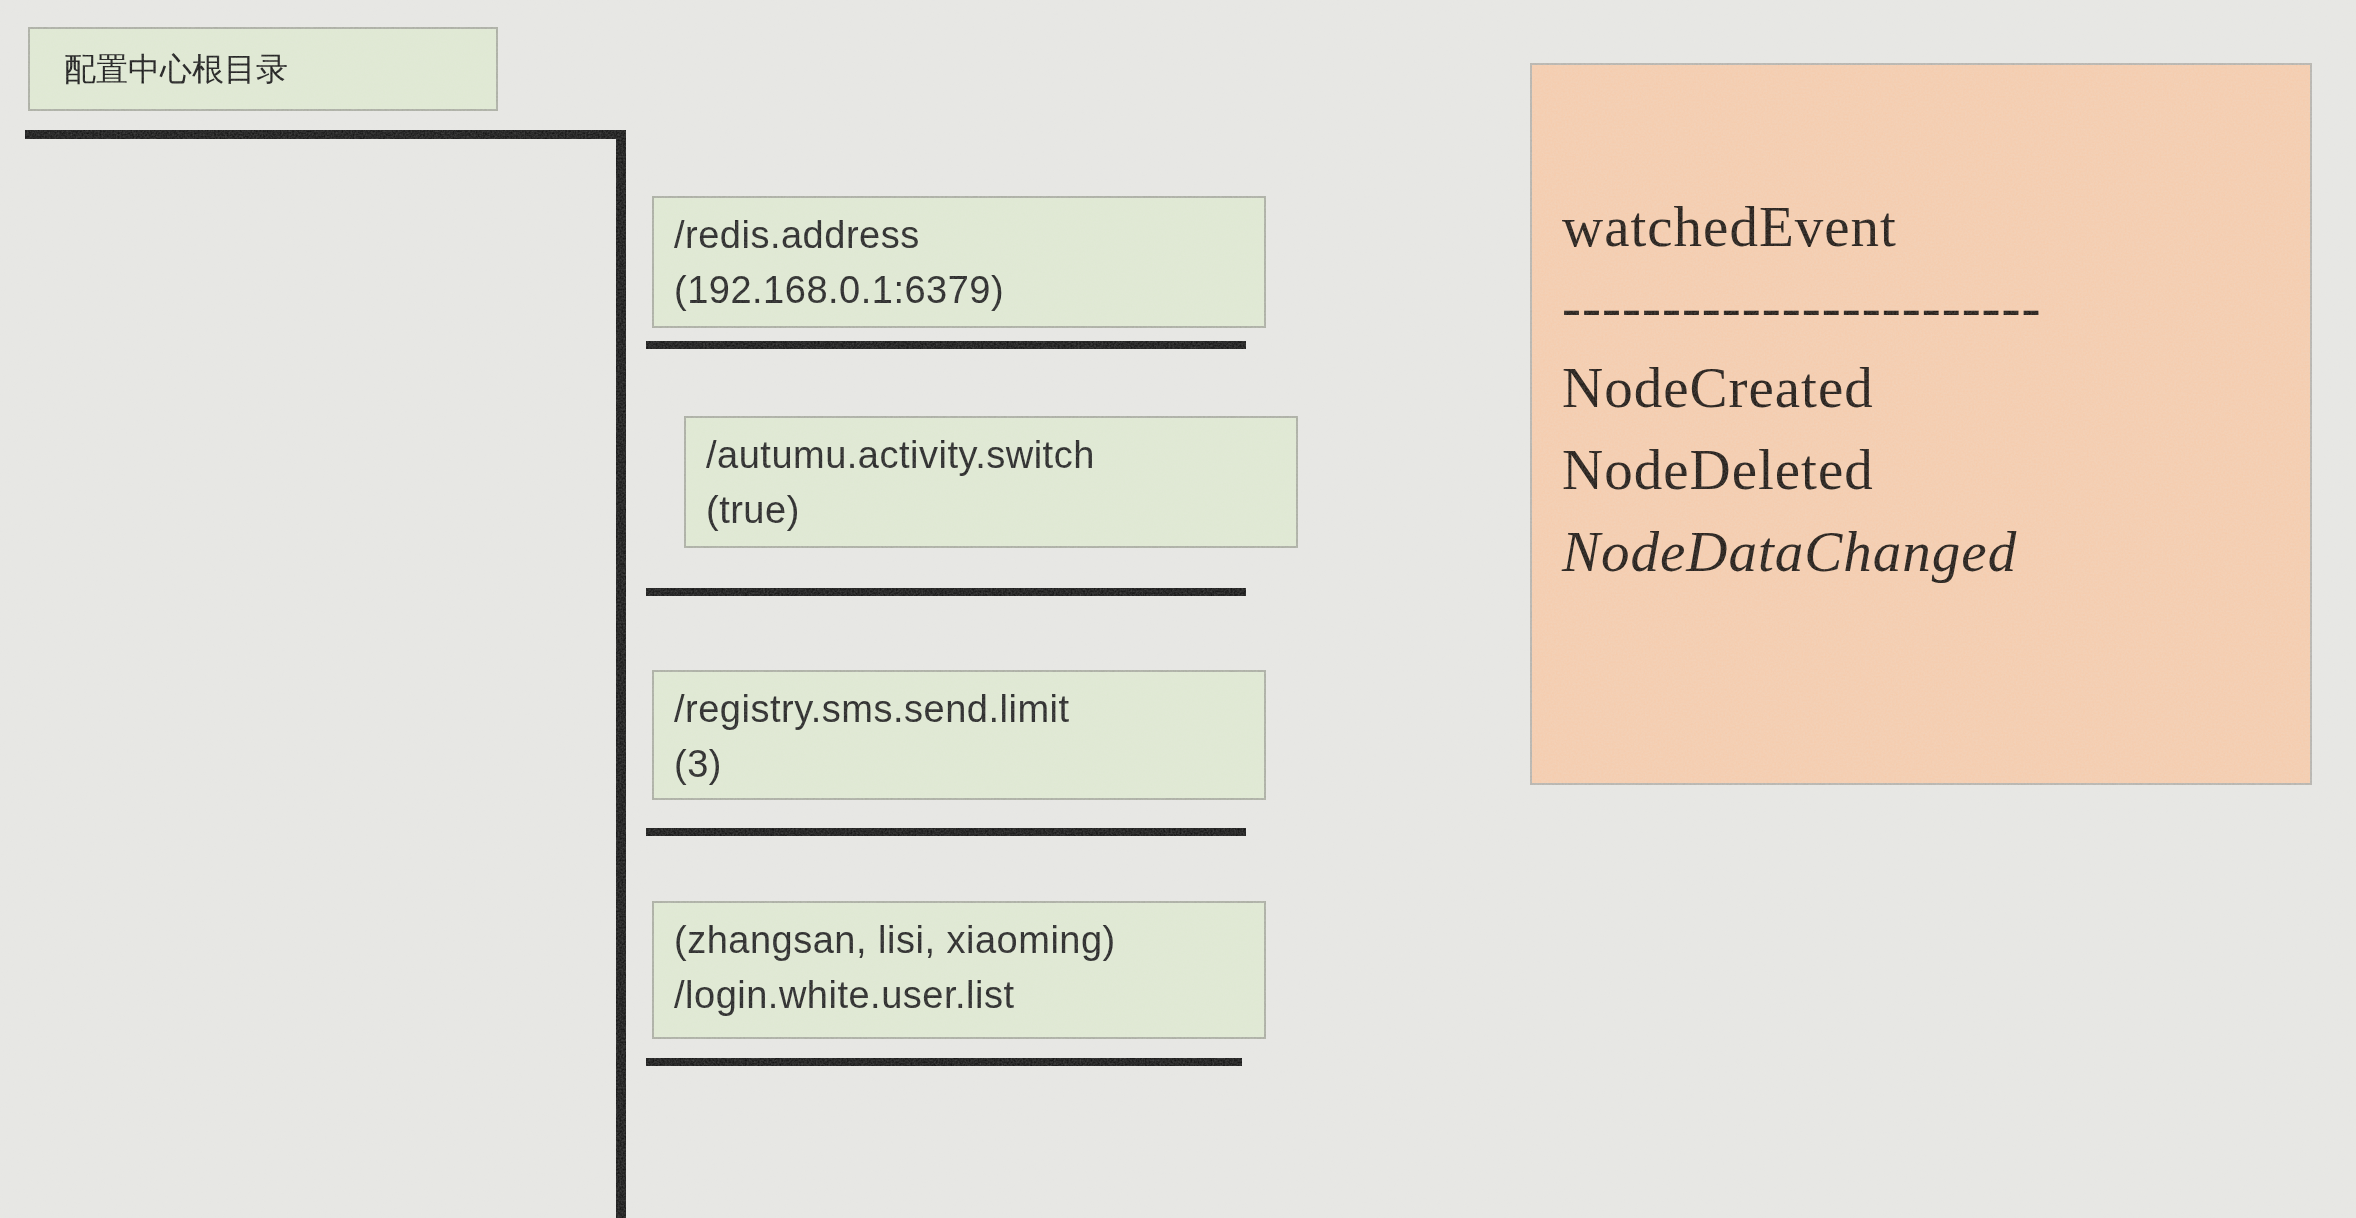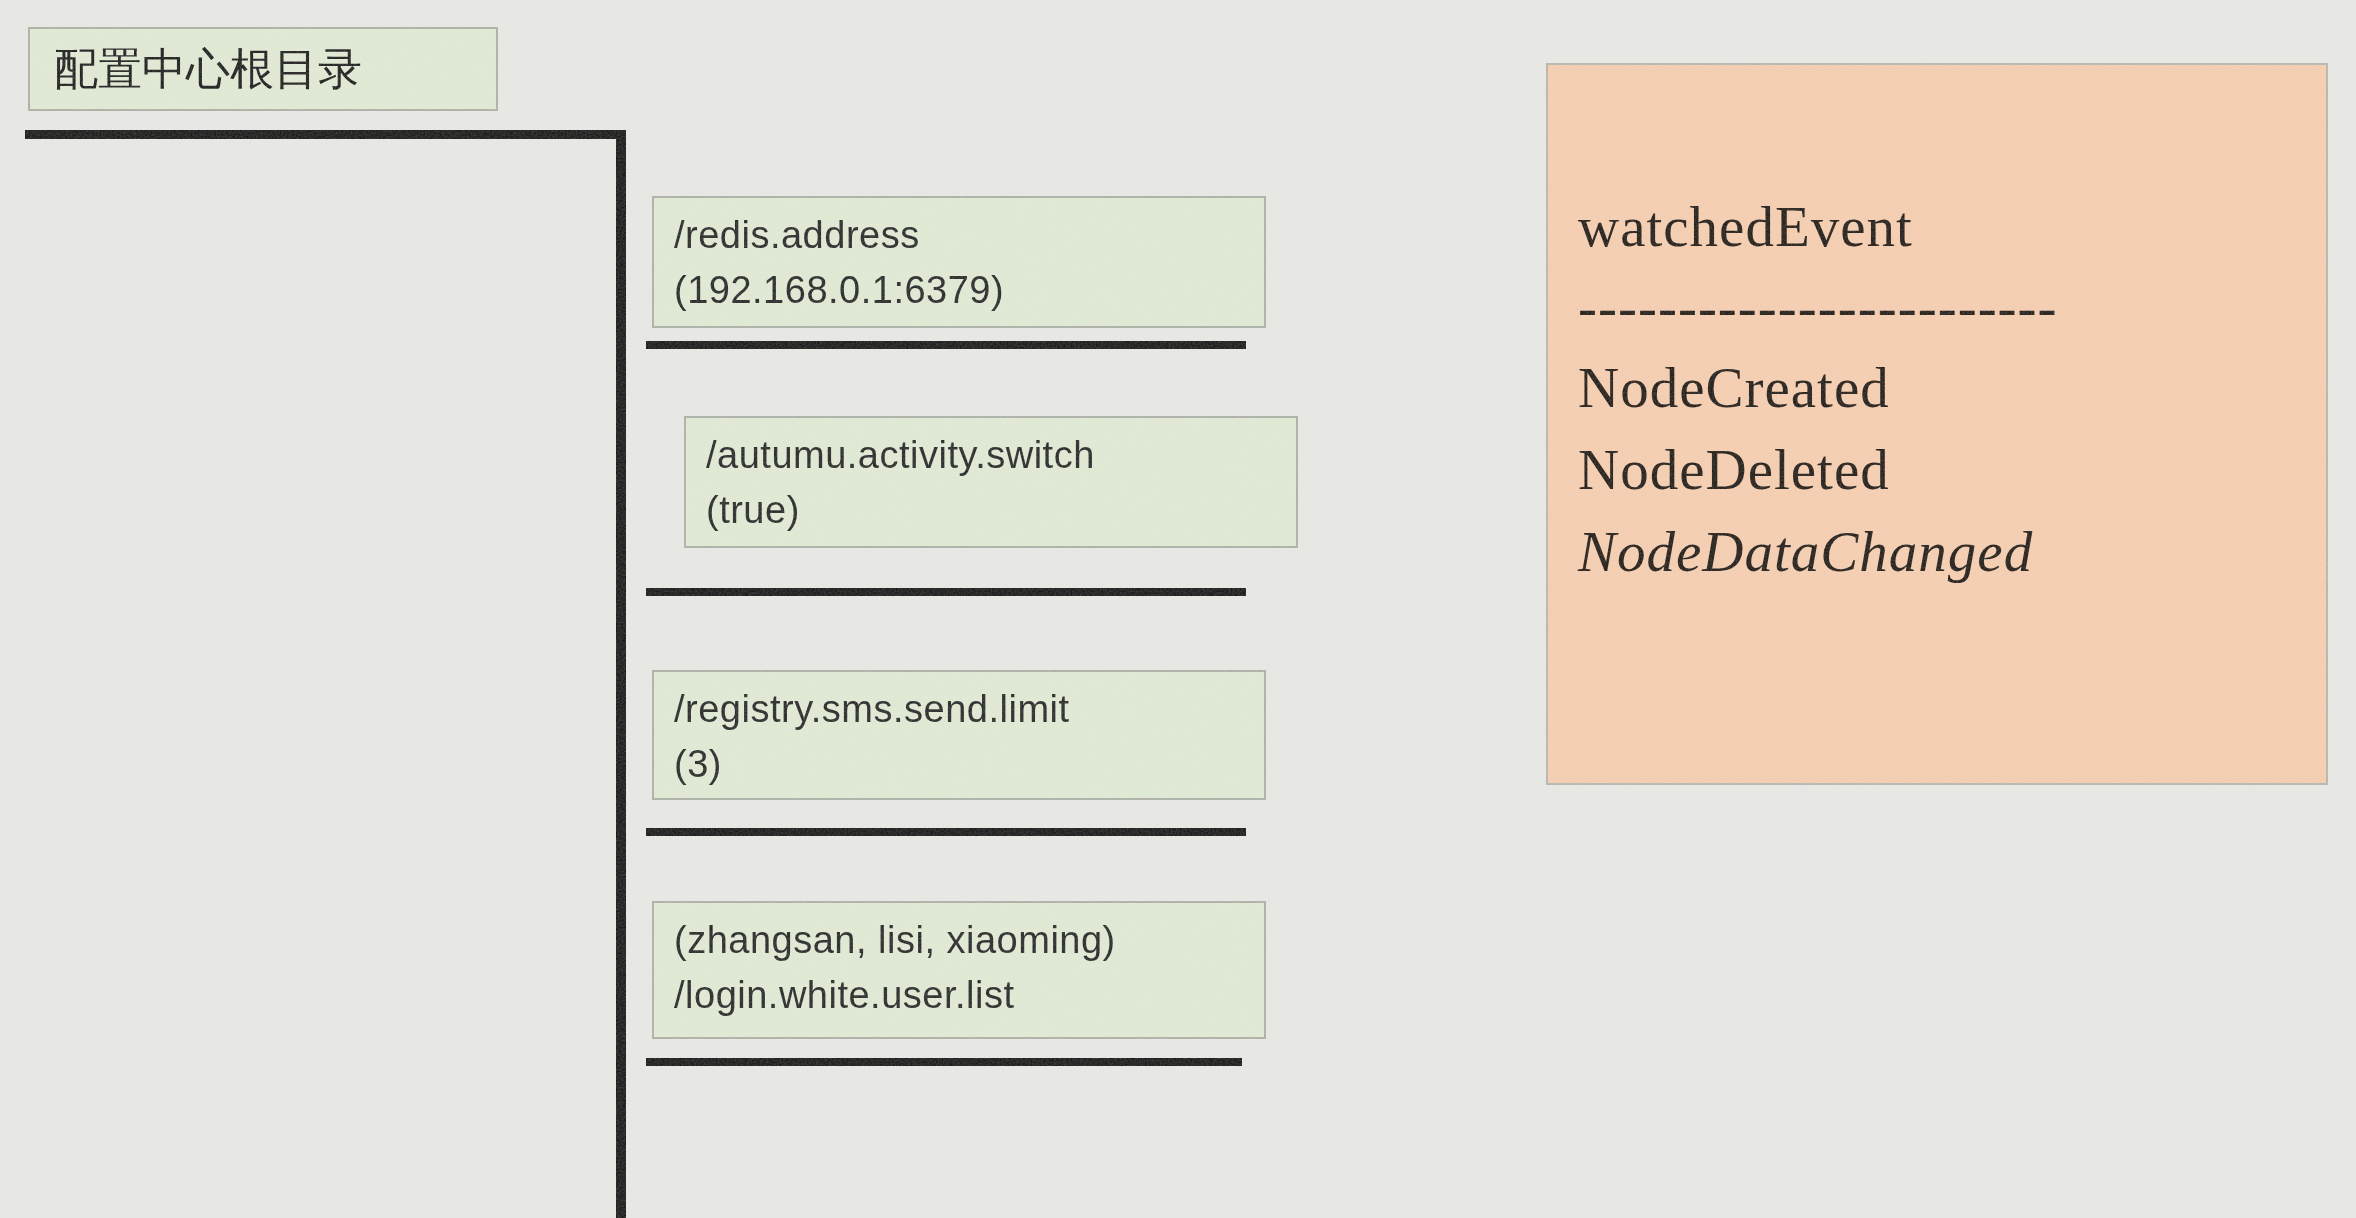--- a/index.html
+++ b/index.html
@@ -42,43 +42,42 @@
   .root-box {
     position: absolute;
     left: 28px;
     top: 27px;
     width: 470px;
     height: 84px;
     background: #dfe9d2;
     border: 2px solid #a9aca1;
     box-sizing: border-box;
     color: #111;
-    font-size: 44px;
+    font-size: 32px;
     line-height: 80px;
-    padding-left: 24px;
+    padding-left: 34px;
     white-space: nowrap;
   }
 
   
   .event-panel {
     position: absolute;
     left: 1530px;
     top: 63px;
     width: 782px;
     height: 722px;
     background: #f6cbab;
     border: 2px solid #b5b2ac;
     box-sizing: border-box;
     padding: 122px 20px 0 30px;
     color: #17100b;
     font-family: "Liberation Serif", "DejaVu Serif", serif;
     font-size: 57px;
     letter-spacing: 1px;
     white-space: nowrap;
-    margin-left: 16px;
   }
   .event-panel .panel-title   { line-height: 80px; }
   .event-panel .panel-divider { line-height: 80px; }
   .event-panel .event-line    { line-height: 82px; }
   .event-panel .italic        { font-style: italic; }
 
   .noise-overlay {
     position: absolute;
     left: 0; top: 0;
     pointer-events: none;

